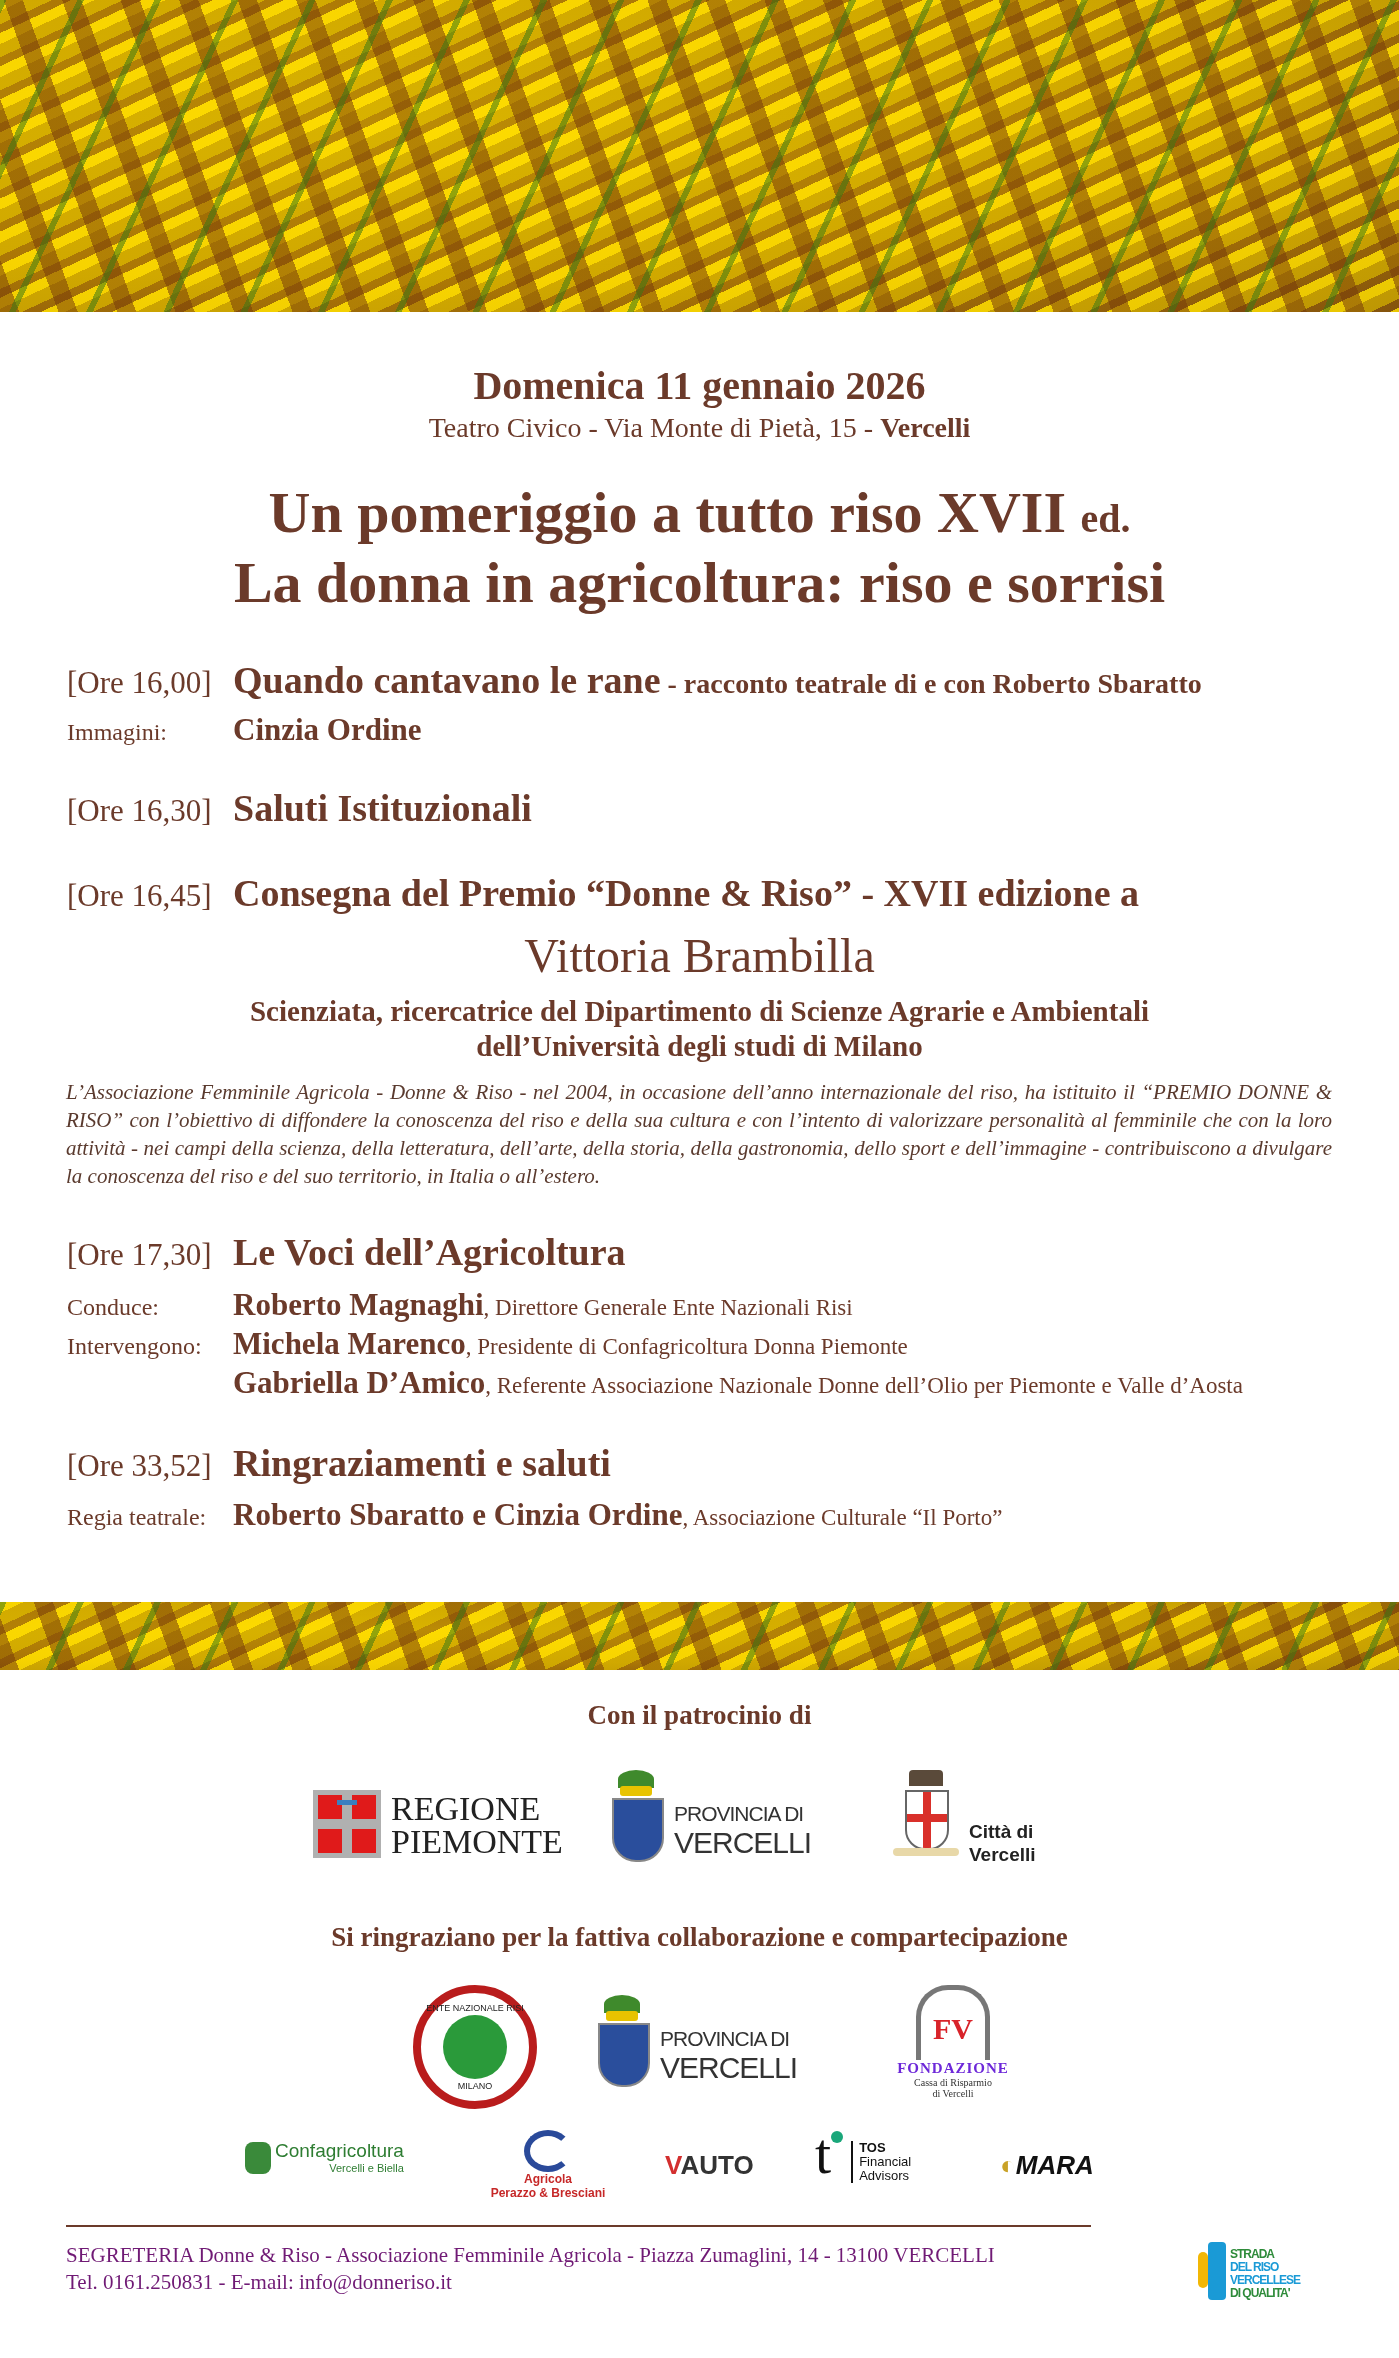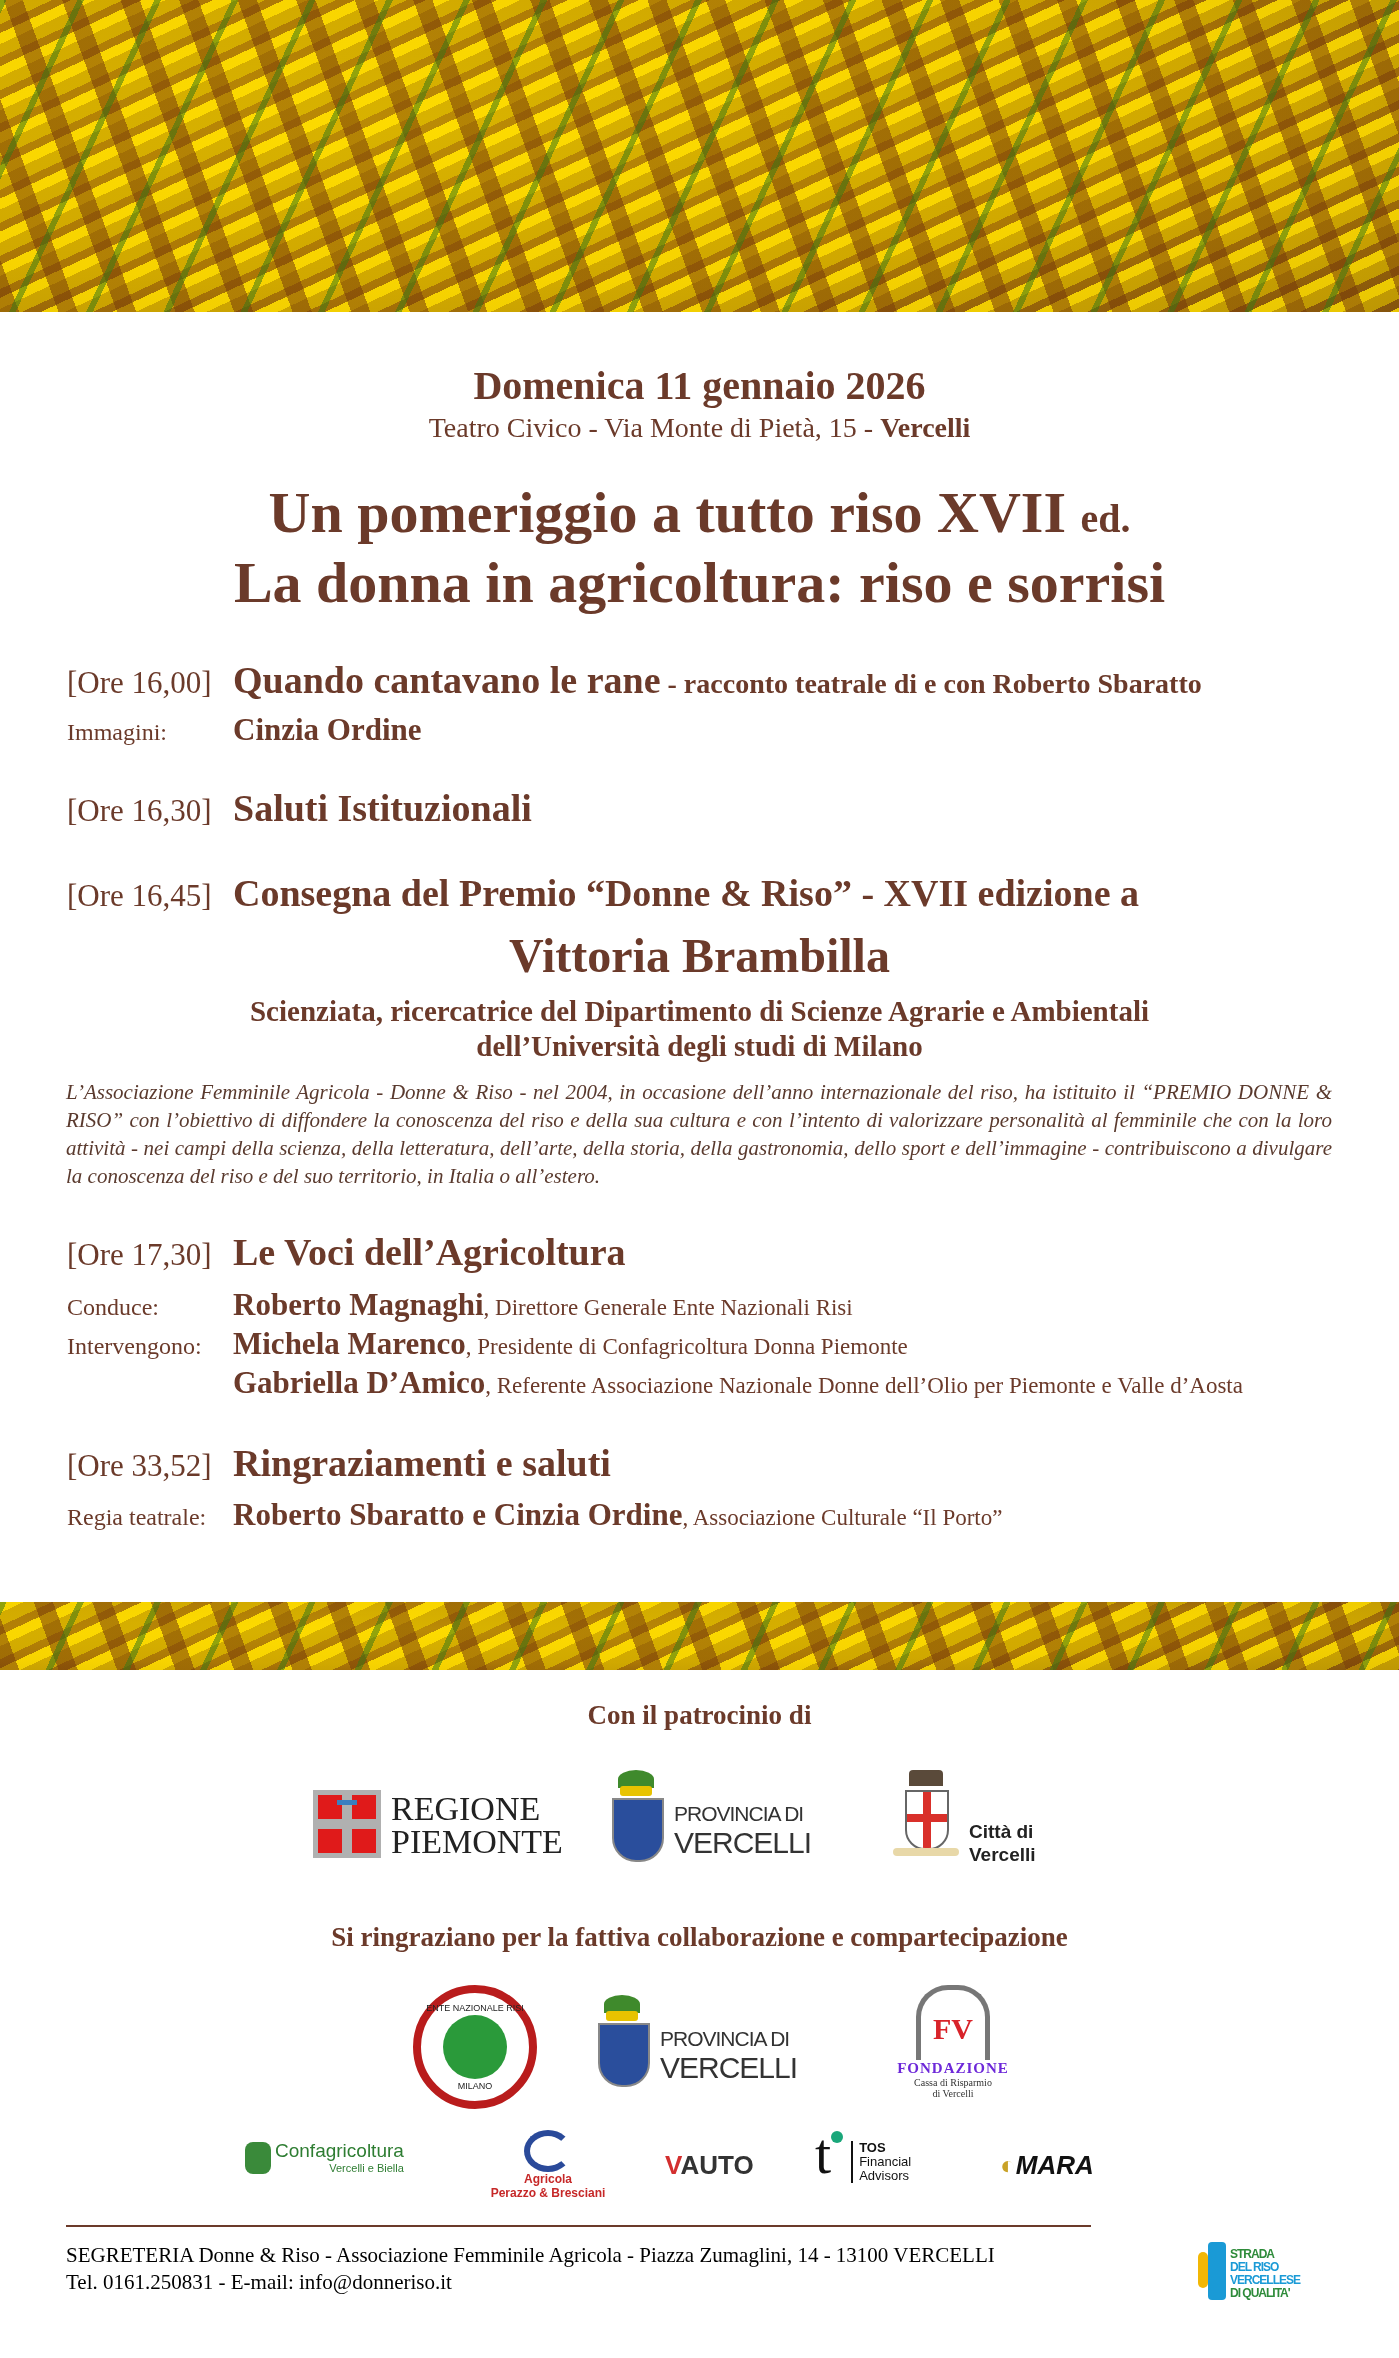--- a/index.html
+++ b/index.html
@@ -22,21 +22,21 @@
   .time{font-size:31px;display:inline-block;width:166px;}
   .lbl{font-size:24px;display:inline-block;width:166px;}
   .hd{font-size:38px;font-weight:bold;}
   .sub{font-size:29px;font-weight:bold;}
   .name{font-size:31px;font-weight:bold;}
   .desc{font-size:23px;}
   .para{left:66px;width:1266px;font-size:21px;font-style:italic;line-height:28px;text-align:justify;color:#5a3a2e;}
   .heading2{font-size:27px;font-weight:bold;}
   .logo{display:flex;align-items:flex-end;}
   .footer-line{left:66px;width:1025px;height:2px;background:#6b3a2a;top:2225px;}
-  .foot{left:66px;font-size:21px;color:#000000;}
+  .foot{left:66px;font-size:21px;color:#701a75;}
 </style>
 </head>
 <body>
 
 <div class="abs banner" style="top:0;height:312px;"></div>
 
 <div class="abs center date">Domenica 11 gennaio 2026</div>
 <div class="abs center venue"><span>Teatro Civico - Via Monte di Pietà, 15 - </span><b>Vercelli</b></div>
 <div class="abs center title" style="top:478px;"><span>Un pomeriggio a tutto riso XVII</span> <small>ed.</small></div>
 <div class="abs center title" style="top:548px;">La donna in agricoltura: riso e sorrisi</div>
@@ -48,21 +48,21 @@
   <span class="lbl">Immagini:</span><span class="name">Cinzia Ordine</span>
 </div>
 
 <div class="abs row" style="top:786px;">
   <span class="time">[Ore 16,30]</span><span class="hd">Saluti Istituzionali</span>
 </div>
 
 <div class="abs row" style="top:871px;">
   <span class="time">[Ore 16,45]</span><span class="hd">Consegna del Premio “Donne &amp; Riso” - XVII edizione a</span>
 </div>
-<div class="abs center" style="top:928px;font-size:48px;font-weight:bold;">Vittoria Brambilla</div>
+<div class="abs center" style="top:928px;font-size:48px;font-weight:normal;">Vittoria Brambilla</div>
 <div class="abs center sub" style="top:995px;">Scienziata, ricercatrice del Dipartimento di Scienze Agrarie e Ambientali</div>
 <div class="abs center sub" style="top:1030px;">dell’Università degli studi di Milano</div>
 <div class="abs para" style="top:1078px;">L’Associazione Femminile Agricola - Donne &amp; Riso - nel 2004, in occasione dell’anno internazionale del riso, ha istituito il “PREMIO DONNE &amp; RISO” con l’obiettivo di diffondere la conoscenza del riso e della sua cultura e con l’intento di valorizzare personalità al femminile che con la loro attività - nei campi della scienza, della letteratura, dell’arte, della storia, della gastronomia, dello sport e dell’immagine - contribuiscono a divulgare la conoscenza del riso e del suo territorio, in Italia o all’estero.</div>
 
 <div class="abs row" style="top:1230px;">
   <span class="time">[Ore 17,30]</span><span class="hd">Le Voci dell’Agricoltura</span>
 </div>
 <div class="abs row" style="top:1287px;">
   <span class="lbl">Conduce:</span><span class="name">Roberto Magnaghi</span><span class="desc">, Direttore Generale Ente Nazionali Risi</span>
 </div>

